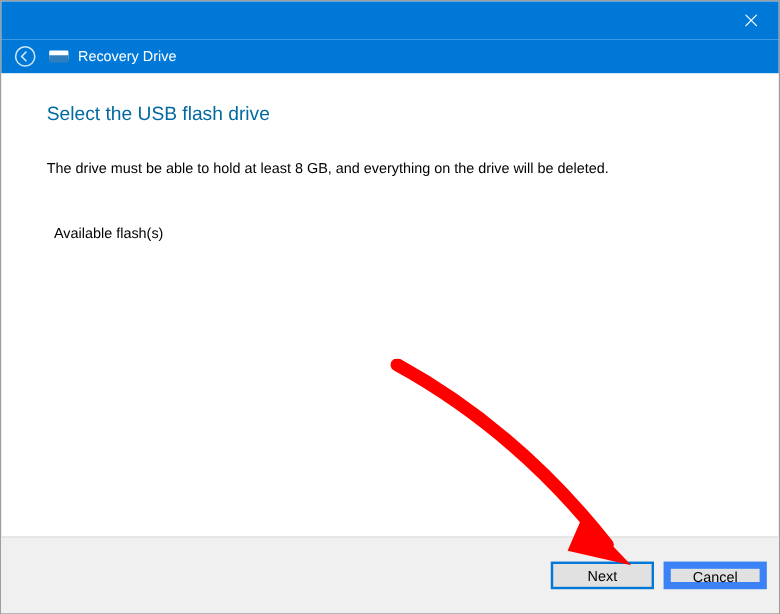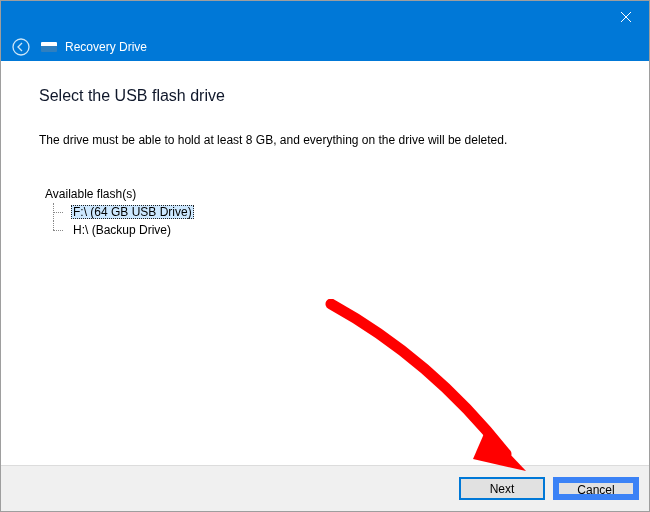--- a/index.html
+++ b/index.html
@@ -64,21 +64,21 @@
     background:#2f7fbf;
     border-radius:0 0 1px 1px;
   }
   .content {
     position:absolute;
     left:0; right:0;
     top:60px; bottom:46px;
     padding:26px 38px 0 38px;
   }
   .page-heading {
-    color:#0f172a;
+    color:#0369a1;
     font-size:16px;
     font-weight:400;
     margin:0 0 28px 0;
   }
   .desc {
     font-size:12px;
     color:#000;
     margin:12px 0 40px 0;
   }
   .drives-label {
@@ -118,21 +118,21 @@
     background:#cde8ff;
     outline:1px dotted #222;
     outline-offset:-1px;
   }
   .drive-item span.txt{
     padding:0 2px;
   }
   .footer {
     position:absolute;
     left:0;right:0;bottom:0;
-    height:46px;
+    height:64px;
     background:#f0f0f0;
     border-top:1px solid #dcdcdc;
     display:flex;
     justify-content:flex-end;
     align-items:center;
     padding:0 10px;
     gap:8px;
   }
   .btn {
     min-width:86px;
@@ -178,30 +178,20 @@
   </div>
   <span class="drive-icon"></span>
   <span>Recovery Drive</span>
 </div>
 
 <div class="content">
   <h1 class="page-heading">Select the USB flash drive</h1>
   <p class="desc">The drive must be able to hold at least 8 GB, and everything on the drive will be deleted.</p>
 
   <div class="drives-label">Available flash(s)</div>
-  <div class="drive-list">
-    <div class="drive-item selected">
-      <span class="tree-line"></span>
-      <span class="txt">F:\ (64 GB USB Drive)</span>
-    </div>
-    <div class="drive-item last">
-      <span class="tree-line"></span>
-      <span class="txt">H:\ (Backup Drive)</span>
-    </div>
-  </div>
 </div>
 
 <svg class="arrow-annotation" viewBox="0 0 220 180">
   <defs>
     <marker id="ah" markerWidth="12" markerHeight="12" refX="3" refY="5" orient="auto">
       <path d="M0,0 L10,5 L0,10 L3,5 Z" fill="#ff0000"></path>
     </marker>
   </defs>
   <path d="M 10 5 Q 110 60 185 155" stroke="#ff0000" stroke-width="11" fill="none" stroke-linecap="round"></path>
   <path d="M 165 130 L 205 172 L 152 160 Z" fill="#ff0000"></path>

